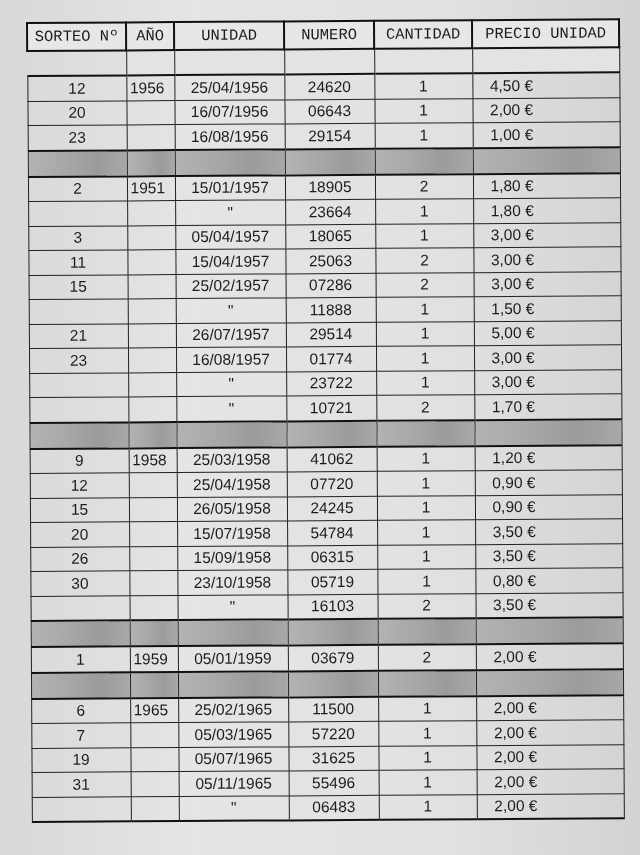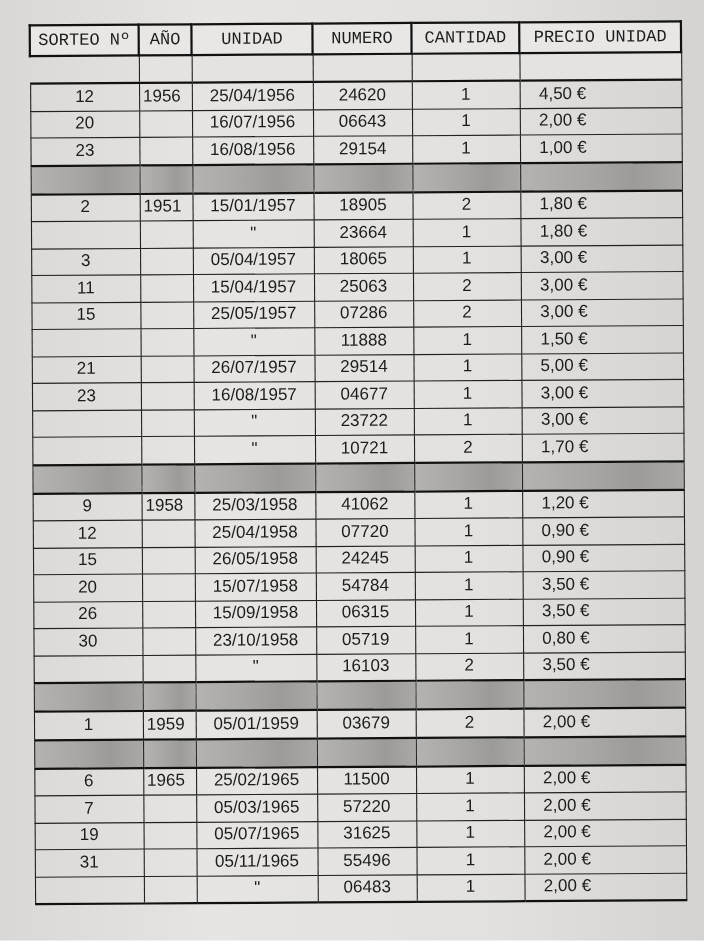--- a/index.html
+++ b/index.html
@@ -124,21 +124,21 @@
           <td>11</td>
           <td class="year"></td>
           <td>15/04/1957</td>
           <td>25063</td>
           <td>2</td>
           <td class="price">3,00 €</td>
         </tr>
         <tr class="row">
           <td>15</td>
           <td class="year"></td>
-          <td>25/05/1957</td>
+          <td>25/02/1957</td>
           <td>07286</td>
           <td>2</td>
           <td class="price">3,00 €</td>
         </tr>
         <tr class="row">
           <td></td>
           <td class="year"></td>
           <td>"</td>
           <td>11888</td>
           <td>1</td>
@@ -149,21 +149,21 @@
           <td class="year"></td>
           <td>26/07/1957</td>
           <td>29514</td>
           <td>1</td>
           <td class="price">5,00 €</td>
         </tr>
         <tr class="row">
           <td>23</td>
           <td class="year"></td>
           <td>16/08/1957</td>
-          <td>04677</td>
+          <td>01774</td>
           <td>1</td>
           <td class="price">3,00 €</td>
         </tr>
         <tr class="row">
           <td></td>
           <td class="year"></td>
           <td>"</td>
           <td>23722</td>
           <td>1</td>
           <td class="price">3,00 €</td>

